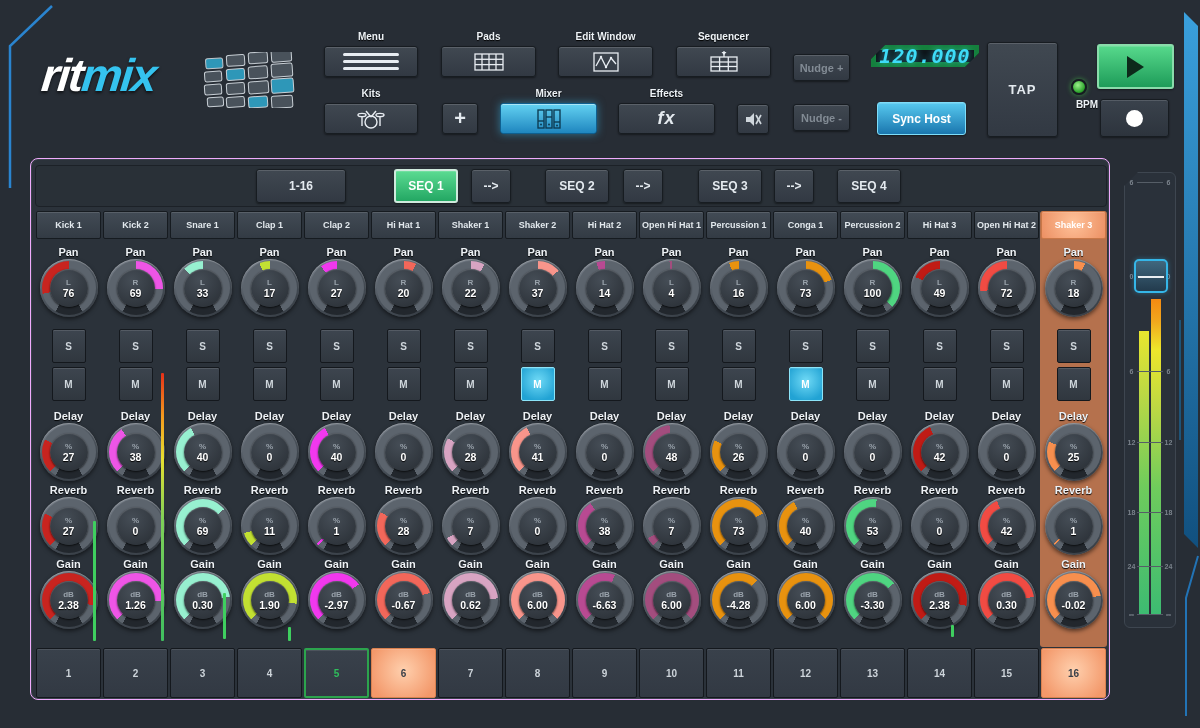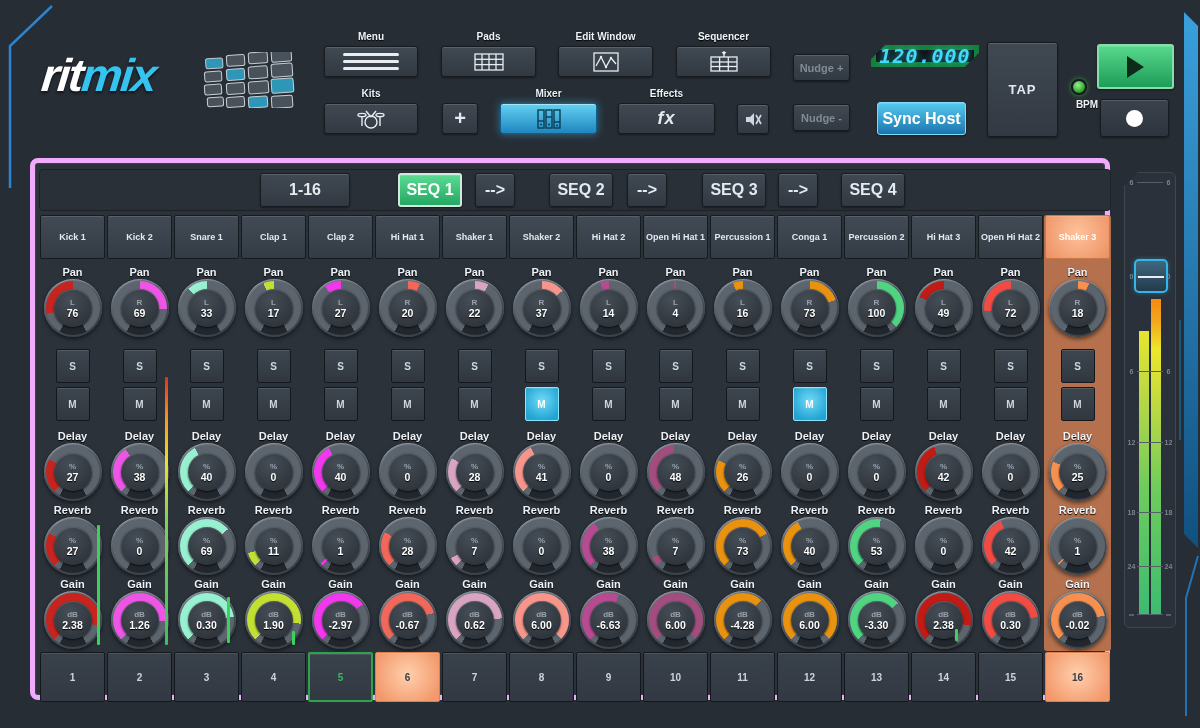--- a/index.html
+++ b/index.html
@@ -3,21 +3,21 @@
 <meta charset="utf-8">
 <style>
   *{margin:0;padding:0;box-sizing:border-box}
   html,body{width:1200px;height:728px}
   body{background:#272d35;font-family:"Liberation Sans",sans-serif;color:#dde3e9;overflow:hidden;position:relative}
   .abs{position:absolute}
   
   .btn{position:absolute;display:flex;align-items:center;justify-content:center;
        background:linear-gradient(#404851,#323943);border:1px solid #171c21;border-radius:3px;
        box-shadow:inset 0 1px 0 rgba(255,255,255,.14),0 1px 2px rgba(0,0,0,.45);
-       font-size:16px;font-weight:bold;color:#e4eaef;cursor:default}
+       font-size:12px;font-weight:bold;color:#e4eaef;cursor:default}
   .grp-label{position:absolute;font-size:10px;font-weight:bold;color:#eef3f7;text-align:center;text-shadow:0 1px 1px #000}
   
   .logo-text{position:absolute;left:42px;top:48px;font-size:46px;font-weight:bold;font-style:italic;
              letter-spacing:-2px;transform:skewX(-6deg);text-shadow:0 2px 3px rgba(0,0,0,.6)}
   .logo-text .p1{color:#fff}.logo-text .p2{color:#35c3ef}
   .btn.active-cyan{background:linear-gradient(#63d2f2,#1f86bf);border-color:#0f5f8f;box-shadow:inset 0 1px 0 rgba(255,255,255,.45),0 0 8px rgba(60,190,240,.5)}
   .btn.sync{background:linear-gradient(#57c9ef,#1a76ae);border:1px solid #7edcf8;color:#fff}
   .btn.nudge{color:#828b94;font-size:11px}
   .lcd{position:absolute;left:871px;top:45px;width:108px;height:22px;background:#0f151a;border:5px solid #15803d;
        clip-path:polygon(14px 0,100% 0,100% calc(100% - 14px),calc(100% - 14px) 100%,0 100%,0 14px);
@@ -25,29 +25,29 @@
   .lcd span{font-family:"DejaVu Sans Mono",monospace;font-style:italic;font-weight:bold;font-size:20px;
        color:#3edcf8;letter-spacing:1px;text-shadow:0 0 7px rgba(62,220,248,.65)}
   .btn.play{background:linear-gradient(#57d98c,#1e9c59);border:2px solid #8adcab}
   .btn.rec{background:linear-gradient(#3a424c,#2d343d)}
   .tri{width:0;height:0;border-left:17px solid #0d2a1a;border-top:11px solid transparent;border-bottom:11px solid transparent}
   .dot{width:17px;height:17px;border-radius:50%;background:#fff}
   .led{position:absolute;left:1071px;top:79px;width:16px;height:16px;border-radius:50%;
        background:radial-gradient(circle at 40% 35%,#9bf08a,#2ea62e 65%,#176017);border:2px solid #161b20;box-shadow:0 0 5px rgba(70,220,70,.6)}
   
   .board{position:absolute;left:30px;top:158px;width:1080px;height:542px;background:#2b323a;
-         border:5px solid #f0abfc;border-radius:8px;box-shadow:inset 0 0 0 1px #39414a}
+         border:1px solid #f0abfc;border-radius:8px;box-shadow:inset 0 0 0 1px #39414a}
   .tab-strip{position:absolute;left:4px;top:6px;width:1072px;height:42px;background:#293037;border:1px solid #1c2127;border-radius:4px}
   .tab-btn{height:34px;top:10px}
   .tab-btn.seq-on{background:linear-gradient(#5bdb92,#23a763);border:2px solid #cfeadd;color:#fff}
   
   #track-area{position:absolute;left:4px;top:52px;width:1072px;height:436px;display:grid;grid-template-columns:repeat(16,1fr)}
   .track-col{display:flex;flex-direction:column;align-items:center;position:relative}
   .track-col.selected{background:#b5714d;border-radius:3px}
-  .col-header{width:calc(100% - 2px);height:44px;margin:0 1px;display:flex;align-items:center;justify-content:center;
+  .col-header{width:calc(100% - 2px);height:28px;margin:0 1px;display:flex;align-items:center;justify-content:center;
       font-size:9px;font-weight:bold;color:#e2e8ed;background:linear-gradient(#424b55,#333b44);
       border:1px solid #161b20;border-radius:2px;box-shadow:inset 0 1px 0 rgba(255,255,255,.12);text-align:center;line-height:1}
   .col-header.selected{background:radial-gradient(circle at 50% 40%,#ffc29a,#ec9063);color:#fff;border-color:#c97747}
   .row-label{font-size:11px;font-weight:bold;color:#eef2f6;height:14px;line-height:14px;text-shadow:0 1px 1px #000}
   [data-name="pan-label"]{margin-top:6px}
   [data-name="delay-label"]{margin-top:8px}
   [data-name="reverb-label"]{margin-top:2px}
   [data-name="gain-label"]{margin-top:2px}
   .sm-btn{width:34px;height:34px;display:flex;align-items:center;justify-content:center;font-size:10px;font-weight:bold;color:#cfd6dc;
       background:linear-gradient(#3d454f,#30373f);border:1px solid #14181d;border-radius:2px;box-shadow:inset 0 1px 0 rgba(255,255,255,.12)}

